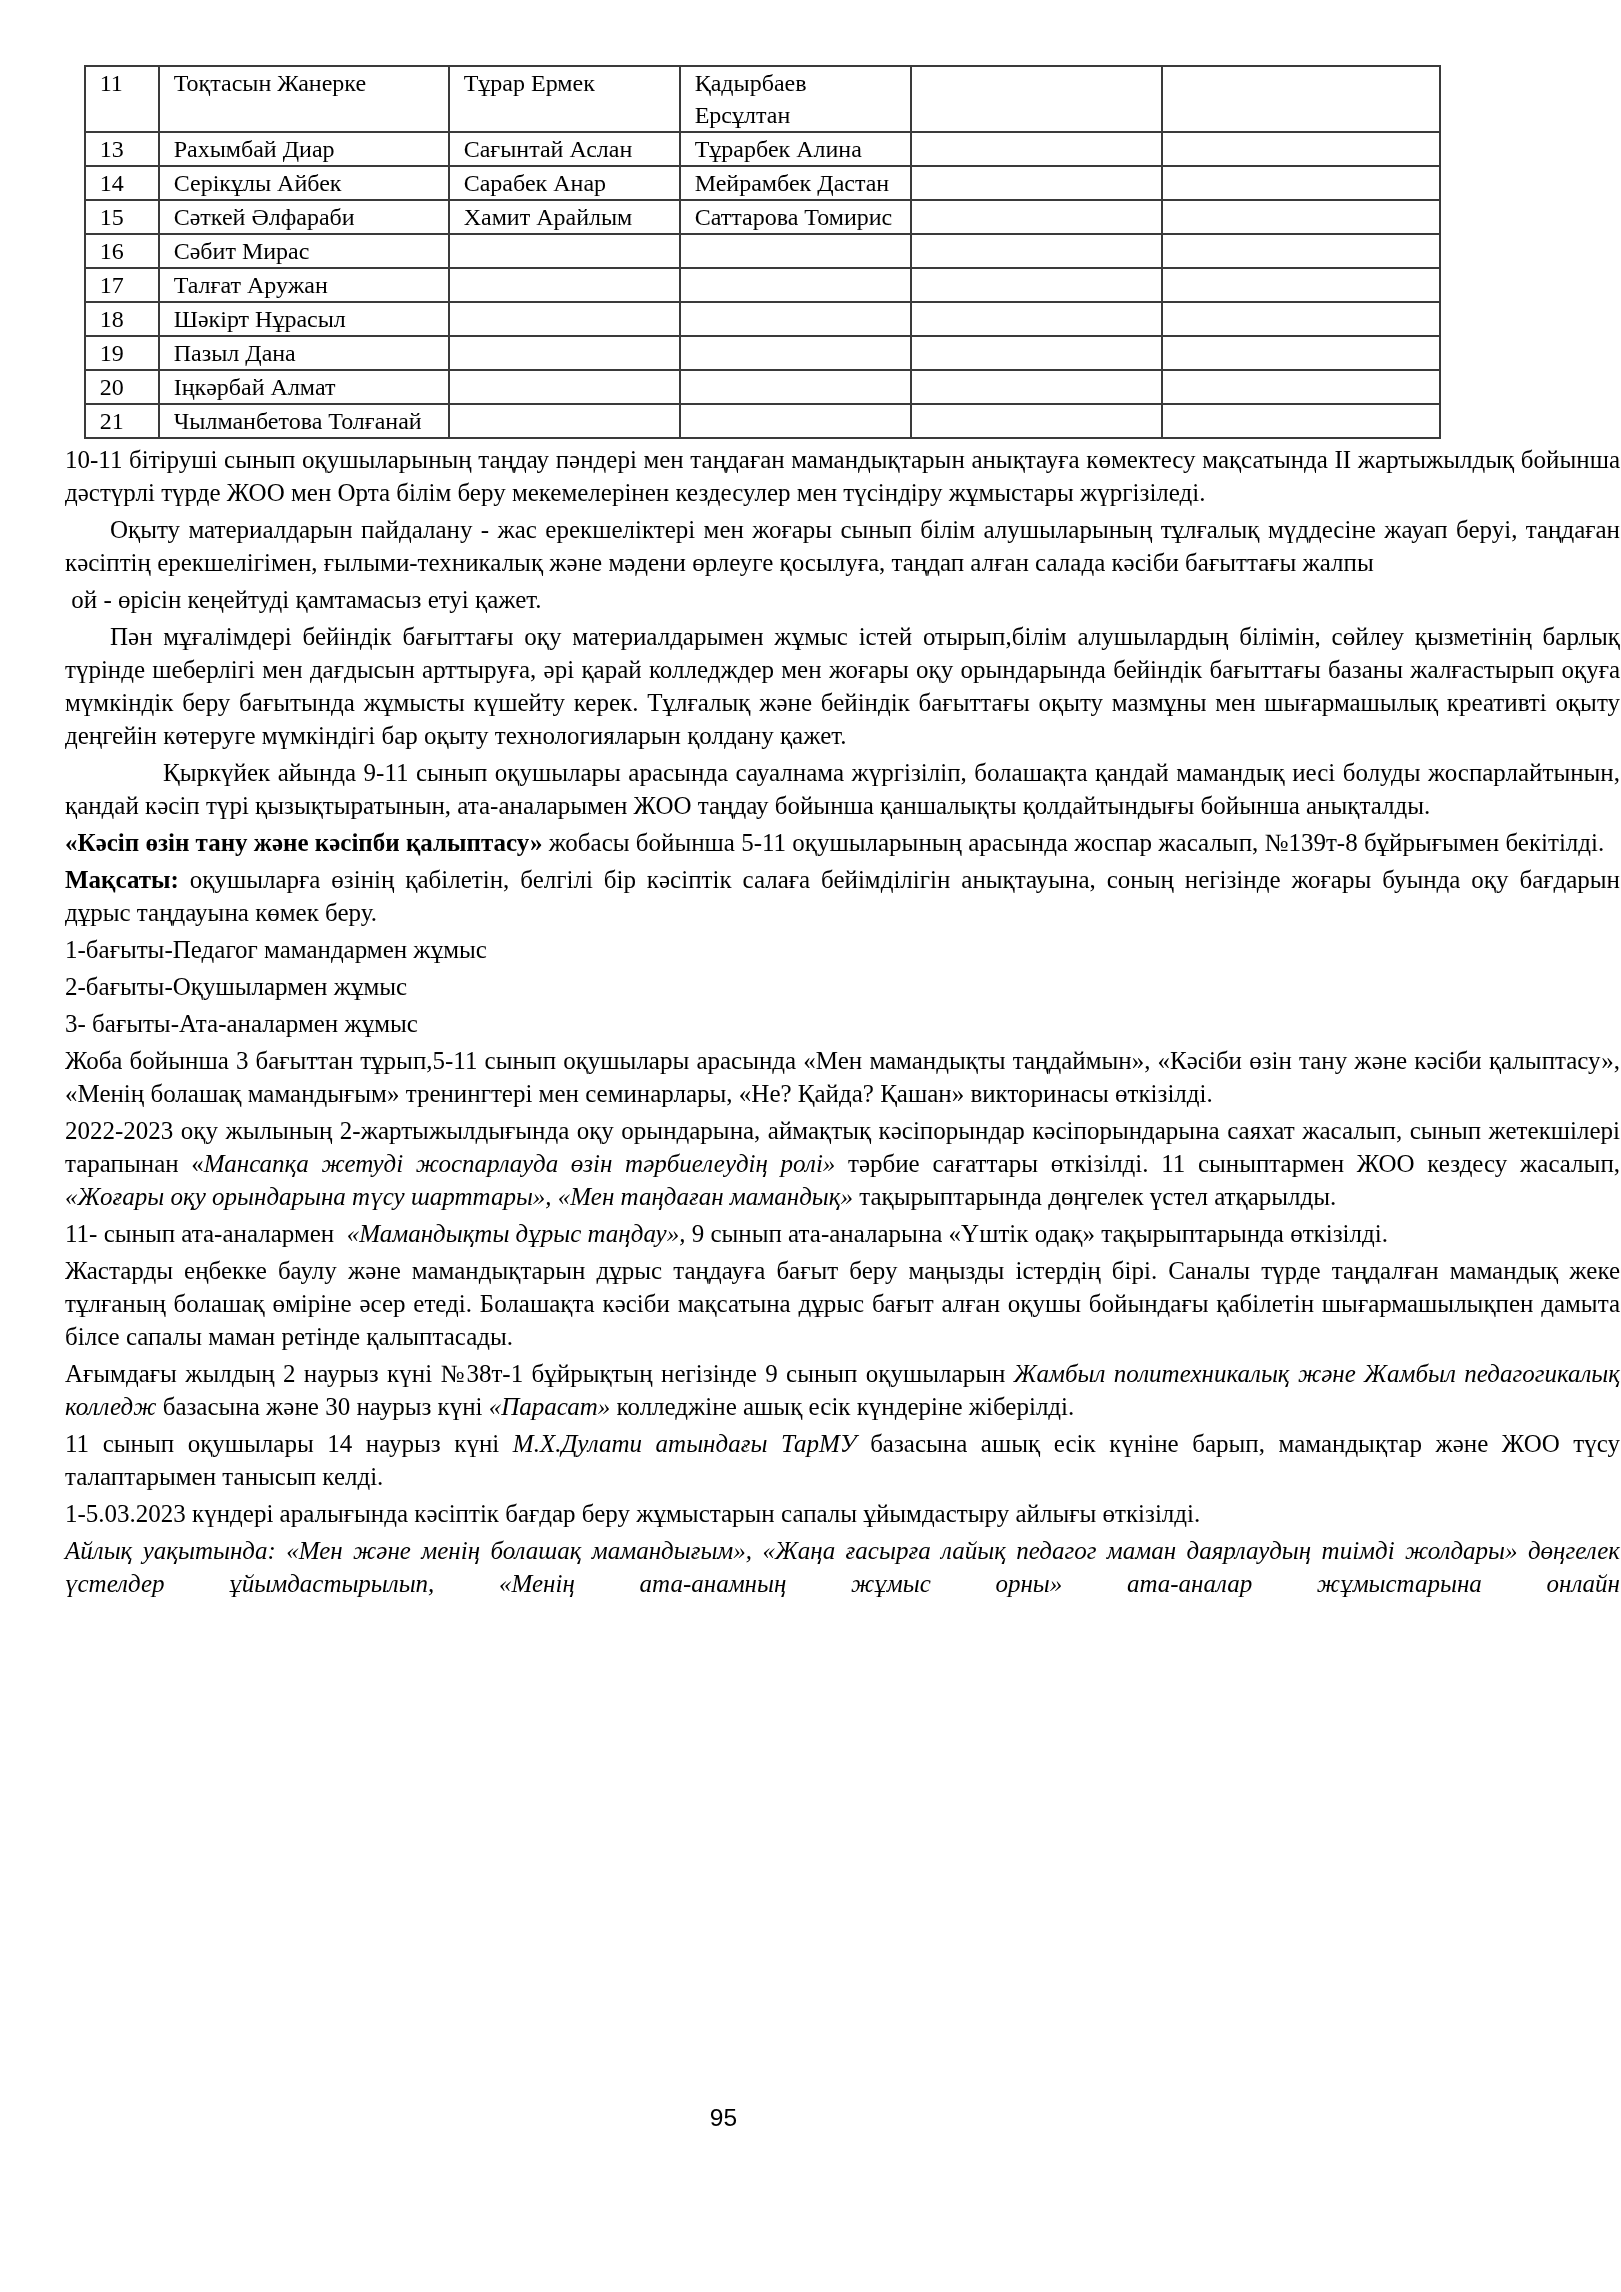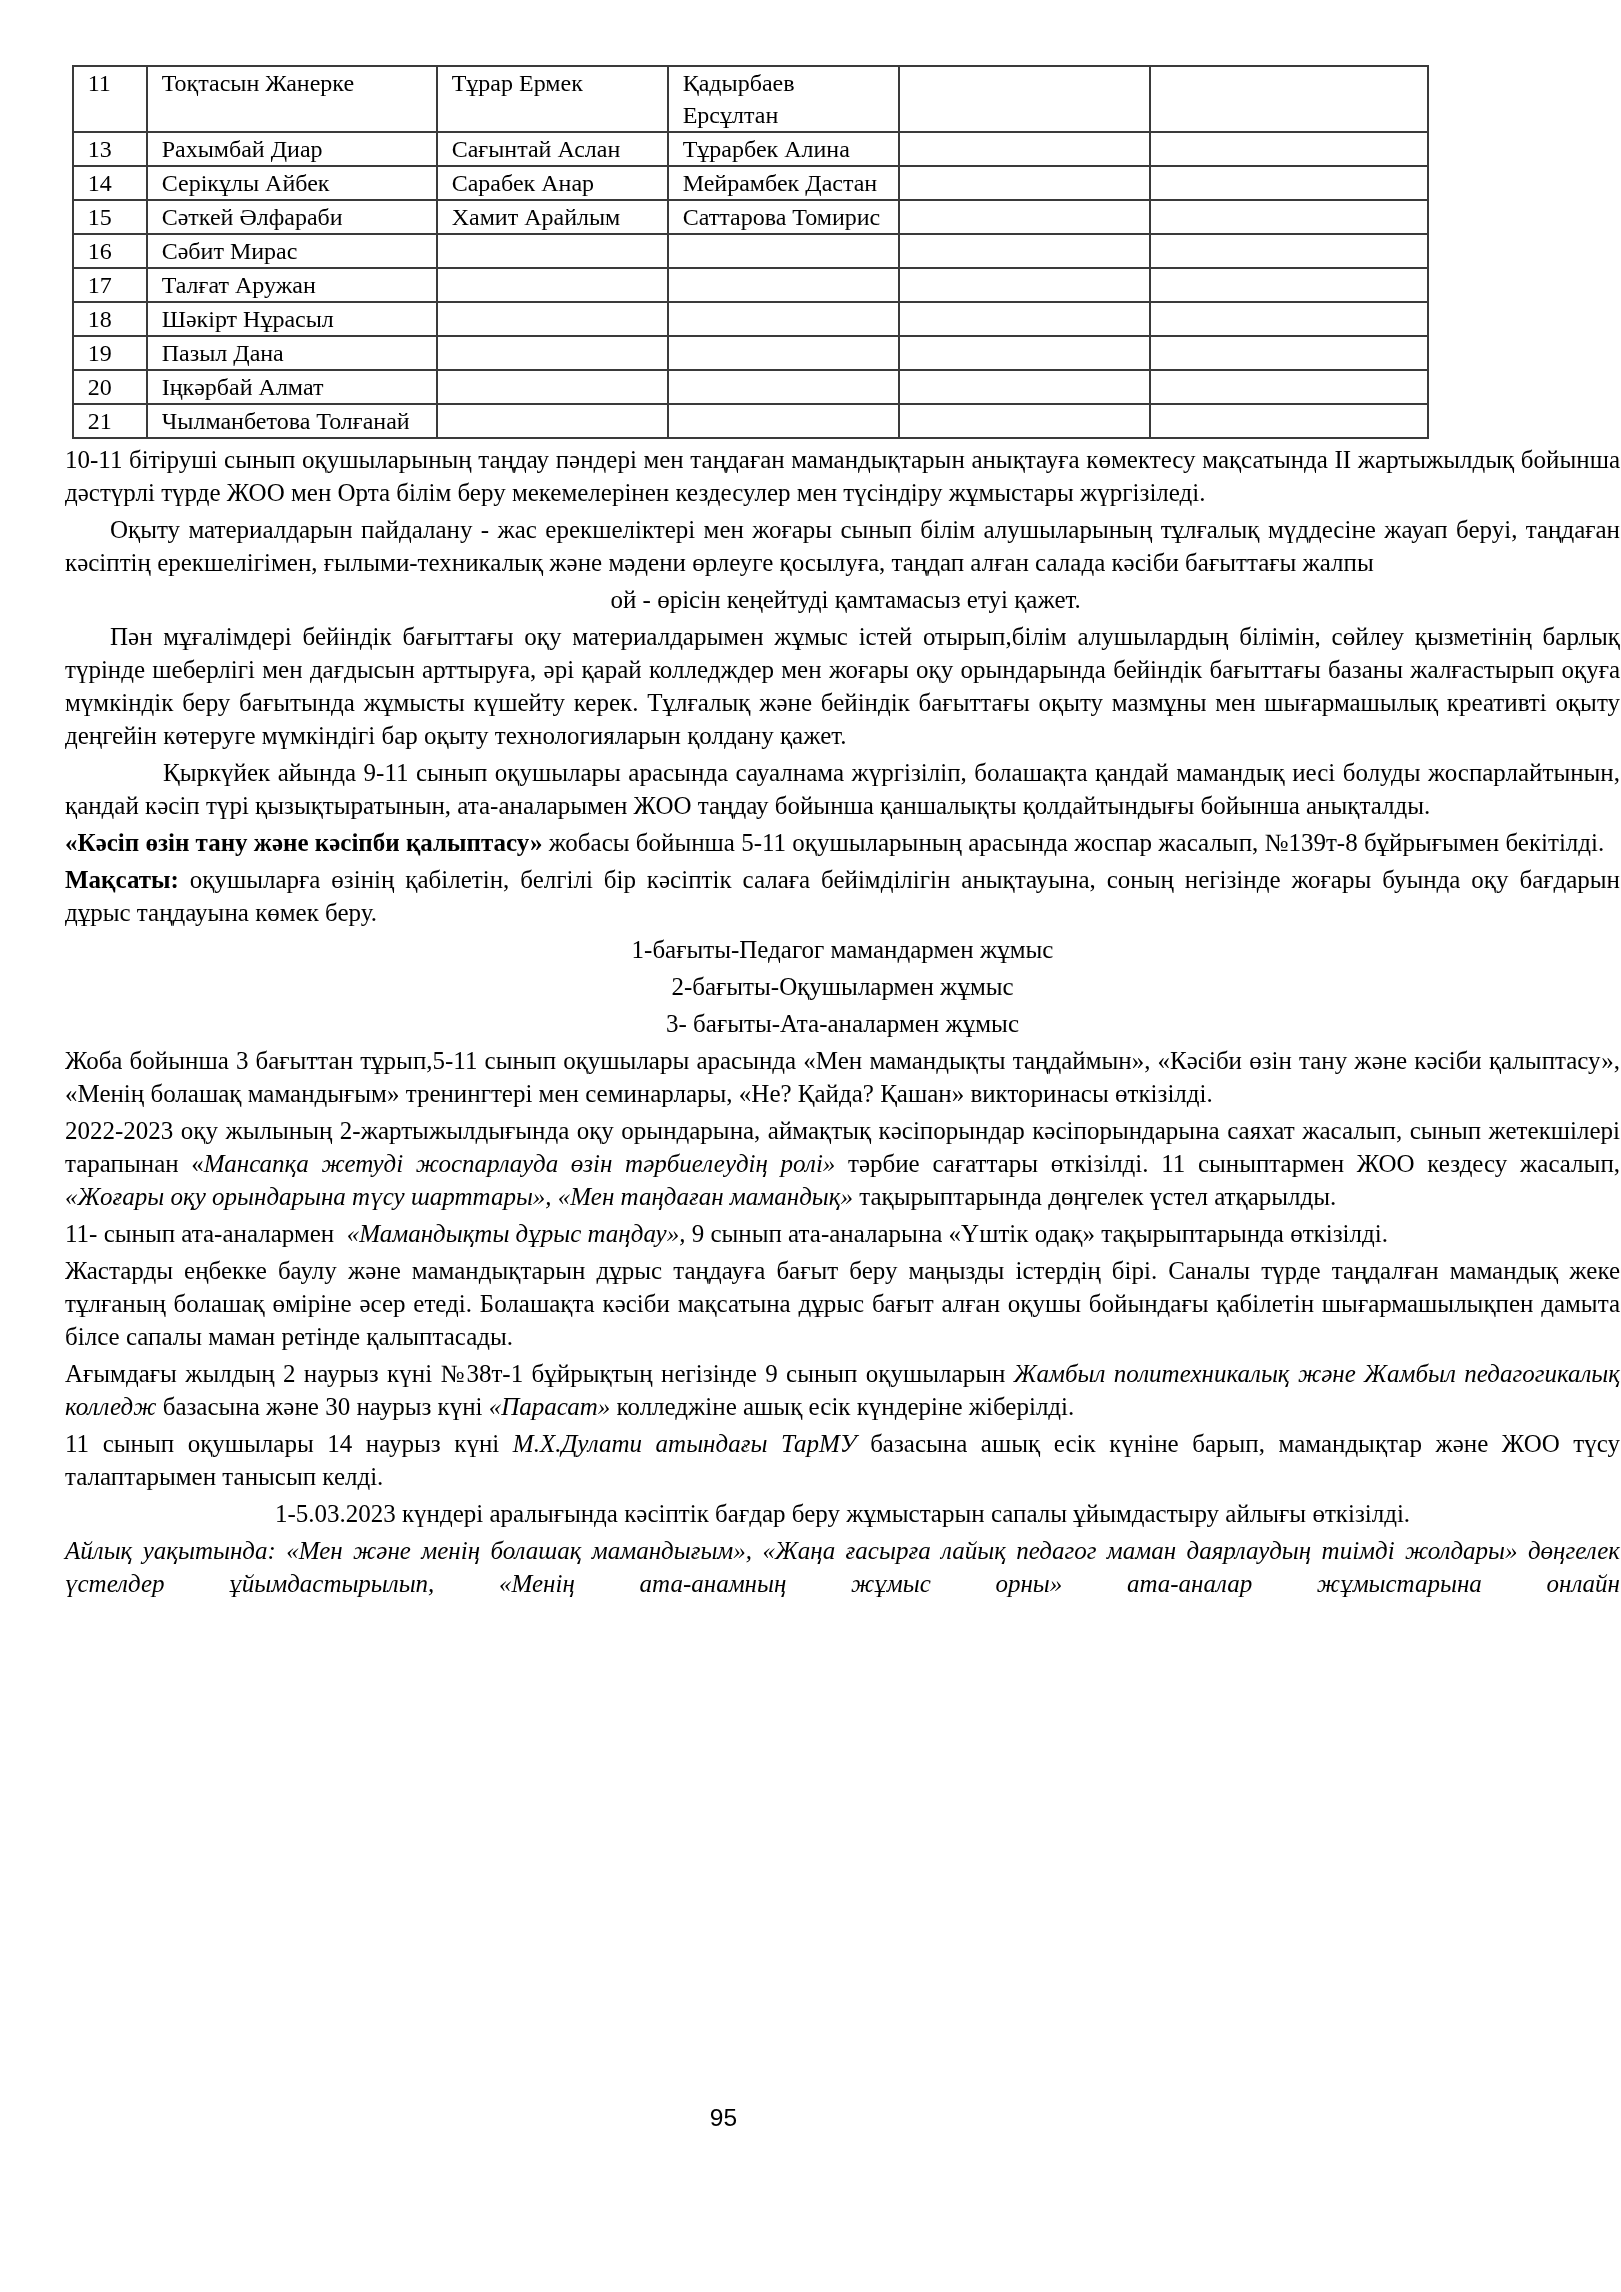--- a/index.html
+++ b/index.html
@@ -1,24 +1,24 @@
 <!DOCTYPE html>
 <html><head>
   <meta charset="utf-8">
   <style>
     html, body { margin: 0; padding: 0; background: #ffffff; }
     body { width: 1621px; height: 2293px; position: relative; overflow: hidden; color: #000; }
     .page { position: absolute; left: 61px; top: 65px; width: 1555px; font-family: "Liberation Serif", serif; font-size: 25px; line-height: 33px; }
-    table.roster { border-collapse: collapse; margin-left: 11px; width: 1357px; table-layout: fixed; }
+    table.roster { border-collapse: collapse; margin-left: 23px; width: 1357px; table-layout: fixed; }
     table.roster td { border: 2px solid #3a3a3a; vertical-align: top; padding: 0 13.7px; font-size: 24px; line-height: 32px; height: 30px; }
     col.c0 { width: 74px; } col.c1 { width: 290px; } col.c2 { width: 231px; } col.c3 { width: 231px; } col.c4 { width: 251px; } col.c5 { width: 278px; }
     .p { text-align: justify; margin: 4px; width: 1555px; }
     .ind { text-indent: 45px; }
     .ind2 { text-indent: 98px; }
-    .left { text-align: center; }
+    .left { text-align: left; }
     .last-left { text-align-last: left; }
     b { font-weight: bold; }
     i { font-style: italic; }
     .pagenum { position: absolute; left: 0; width: 1447px; top: 2104px; text-align: center; font-family: Liberation Sans, sans-serif; font-size: 24.5px; }
   </style>
 </head>
 <body>
 
 <div class="page">
   <table class="roster">

